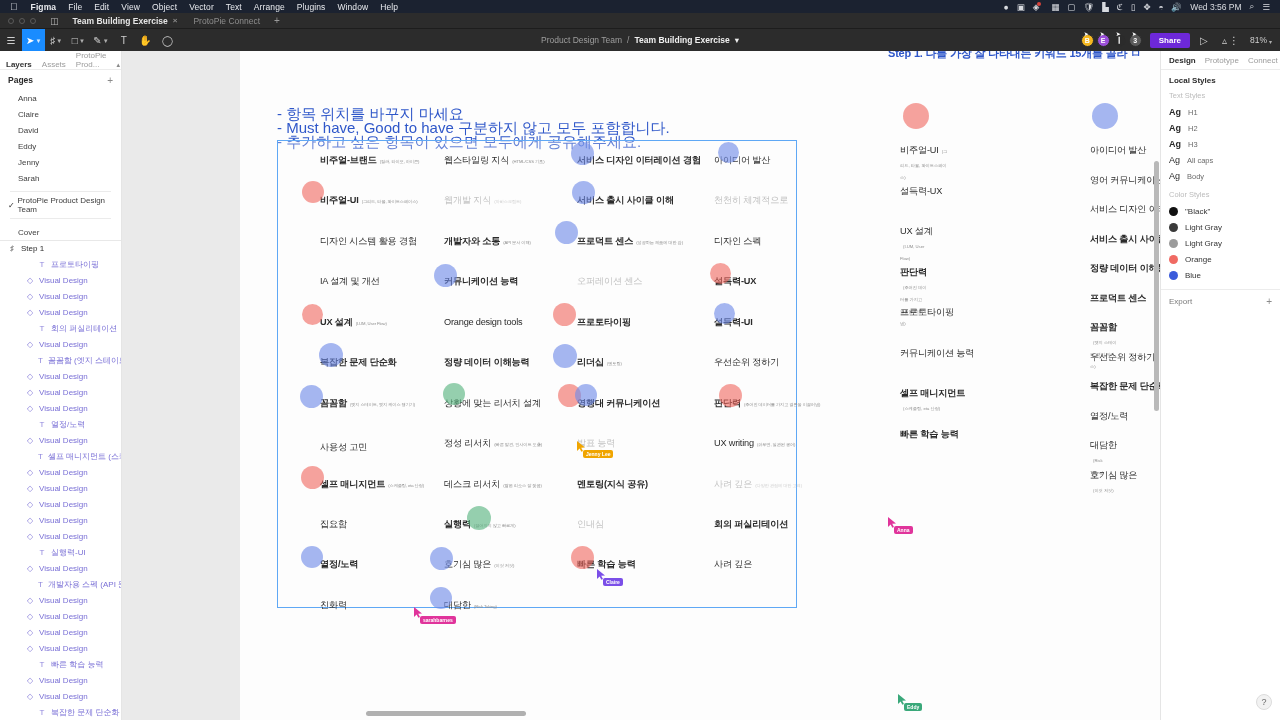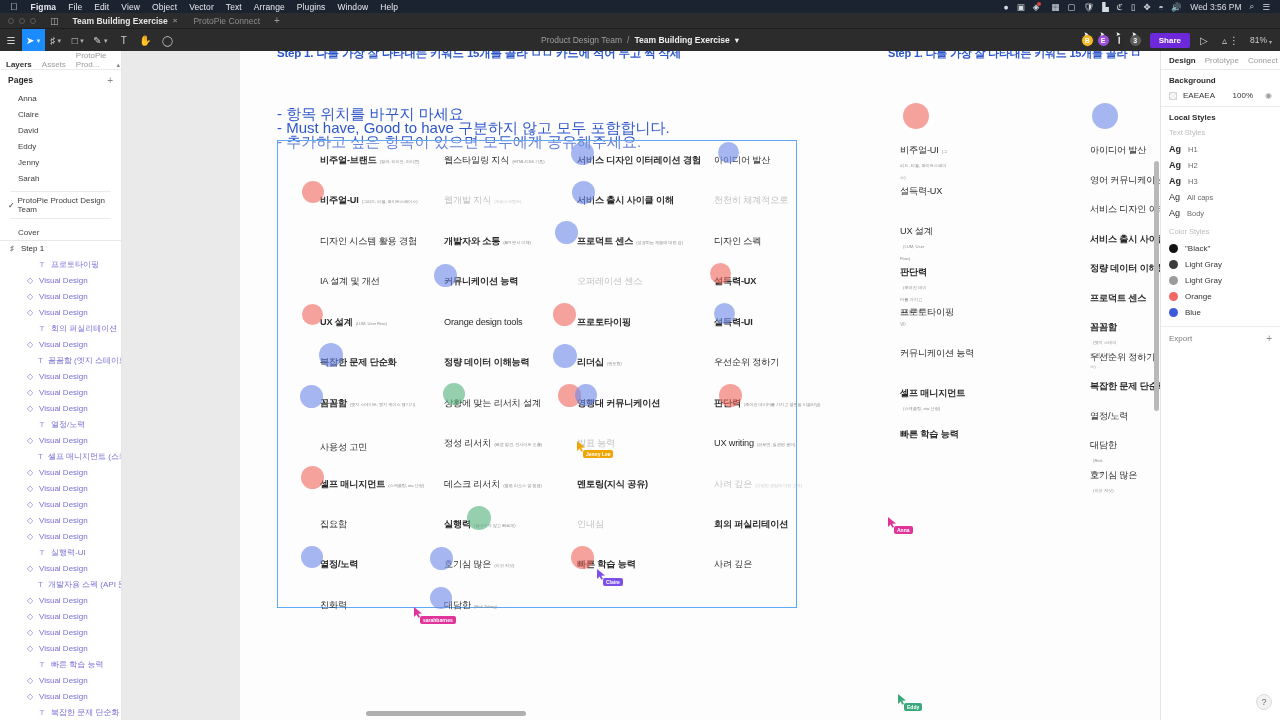--- a/index.html
+++ b/index.html
@@ -461,21 +461,20 @@
           <span class="gl">T</span>
           <span>복잡한 문제 단순화</span>
         </div>
       </div>
   </div>
 
   <div class="canvas">
     <div class="canvas-white"></div>
     <div class="canvas-white2"></div>
 
-    <div class="steptitle" style="left:155px; top:-5px;">Step 1. 나를 가장 잘 나타내는 키워드 15개를 골라 ㅁㅁ 카드에 적어 두고 씩 삭제</div>
     <div class="bullet" style="left:155px; top:18px;">- 항목 위치를 바꾸지 마세요</div>
     <div class="bullet" style="left:155px; top:32px;">- Must have, Good to have 구분하지 않고 모두 포함합니다.</div>
     <div class="bullet" style="left:155px; top:46px;">- 추가하고 싶은 항목이 있으면 모두에게 공유해주세요.</div>
 
     <div class="board">
       <div id="grid-cells">
           <div class="cell" style="left: 6px; top: 12px;"><span class="t b">비주얼-브랜드</span><span class="s">(컬러, 타이포, 아이콘)</span></div>
           <div class="cell" style="left: 130px; top: 12px;"><span class="t">웹스타일링 지식</span><span class="s">(HTML/CSS 기초)</span></div>
           <div class="cell" style="left: 263px; top: 12px;"><span class="t b">서비스 디자인 이터레이션 경험</span></div>
           <div class="cell" style="left: 400px; top: 12px;"><span class="t">아이디어 발산</span></div>
@@ -613,29 +612,20 @@
     <div class="vscroll"></div>
   </div>
 
   <div class="right">
     <div class="rtabs">
       <span class="sel">Design</span>
       <span>Prototype</span>
       <span>Connect</span>
     </div>
 
-    <div class="rsec">
-      <h4>Background</h4>
-      <div class="bgrow">
-        <span class="swatch"></span>
-        <span>EAEAEA</span>
-        <span class="pct">100%</span>
-        <span class="eye">◉</span>
-      </div>
-    </div>
 
     <div class="rsec">
       <h4>Local Styles</h4>
       <div class="sublbl">Text Styles</div>
       <div id="text-styles">
           <div class="styrow">
             <span class="ag" style="font-weight:bold;font-size:9px">Ag</span>
             <span class="nm">H1</span>
           </div>
           <div class="styrow">

